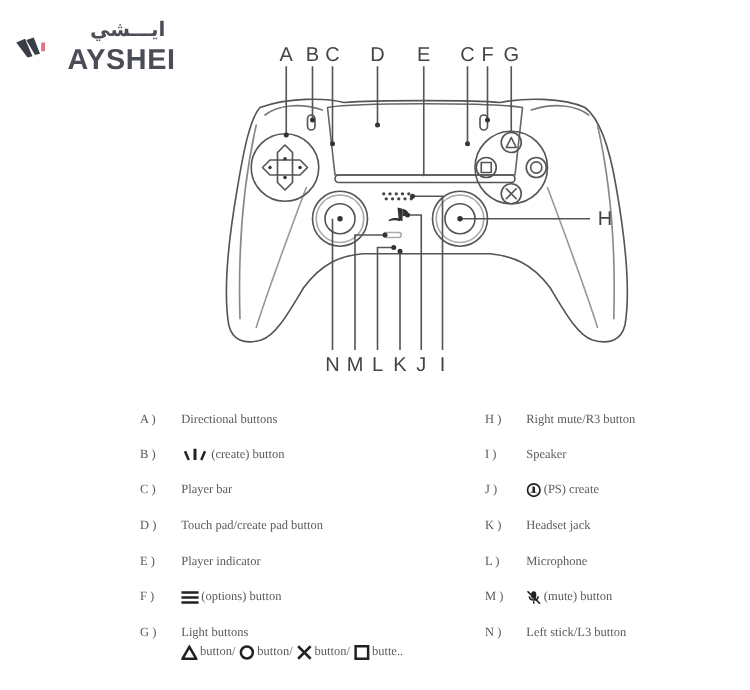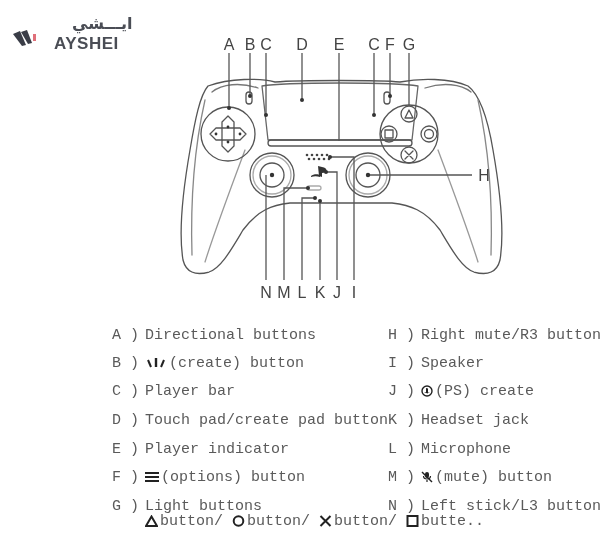--- a/index.html
+++ b/index.html
@@ -1,23 +1,23 @@
 <!DOCTYPE html>
 <html><head>
 <meta charset="utf-8">
 <style>
   html, body { margin: 0; padding: 0; background: #ffffff; }
   body { width: 600px; height: 552px; position: relative; overflow: hidden; font-family: "DejaVu Sans", sans-serif; color: #555; }
   .logo { position: absolute; left: 12px; top: 14px; width: 120px; height: 40px; }
   .logo-mark { position: absolute; left: 0; top: 14px; width: 30px; height: 20px; }
   .logo-ar { position: absolute; left: 60px; top: 0; font-size: 16px; color: #4a4d55; font-weight: bold; font-family: "DejaVu Sans", sans-serif; text-align: right; }
-  .logo-en { position: absolute; left: 42px; top: 20px; font-size: 17px; font-weight: bold; color: #4a4d55; letter-spacing: 0.5px; font-family: "Liberation Sans", sans-serif; }
+  .logo-en { position: absolute; left: 42px; top: 20px; font-size: 23px; font-weight: bold; color: #4a4d55; letter-spacing: 0.5px; font-family: "Liberation Sans", sans-serif; }
   svg.diagram { position: absolute; left: 0; top: 0; }
   .callout { position: absolute; font-family: "Liberation Sans", sans-serif; font-size: 16px; color: #444; transform: translateX(-50%); line-height: 16px; }
-  .legend-row { position: absolute; font-family: Liberation Mono, monospace; font-size: 15px; color: #5a5a5a; line-height: 14px; white-space: nowrap; }
+  .legend-row { position: absolute; font-family: Liberation Serif, serif; font-size: 10px; color: #5a5a5a; line-height: 14px; white-space: nowrap; }
   .legend-key { position: absolute; width: 30px; }
   .legend-text { position: absolute; left: 33px; }
   .ico { display: inline-block; vertical-align: middle; margin-right: 2px; }
 </style>
 </head>
 <body>
 
 <div class="logo">
   <svg class="logo-mark" width="30" height="20" viewBox="0 0 30 20">
     <path d="M1 6 L8 3 L14 17 L10 18 Z" fill="#3a3d47"></path>

